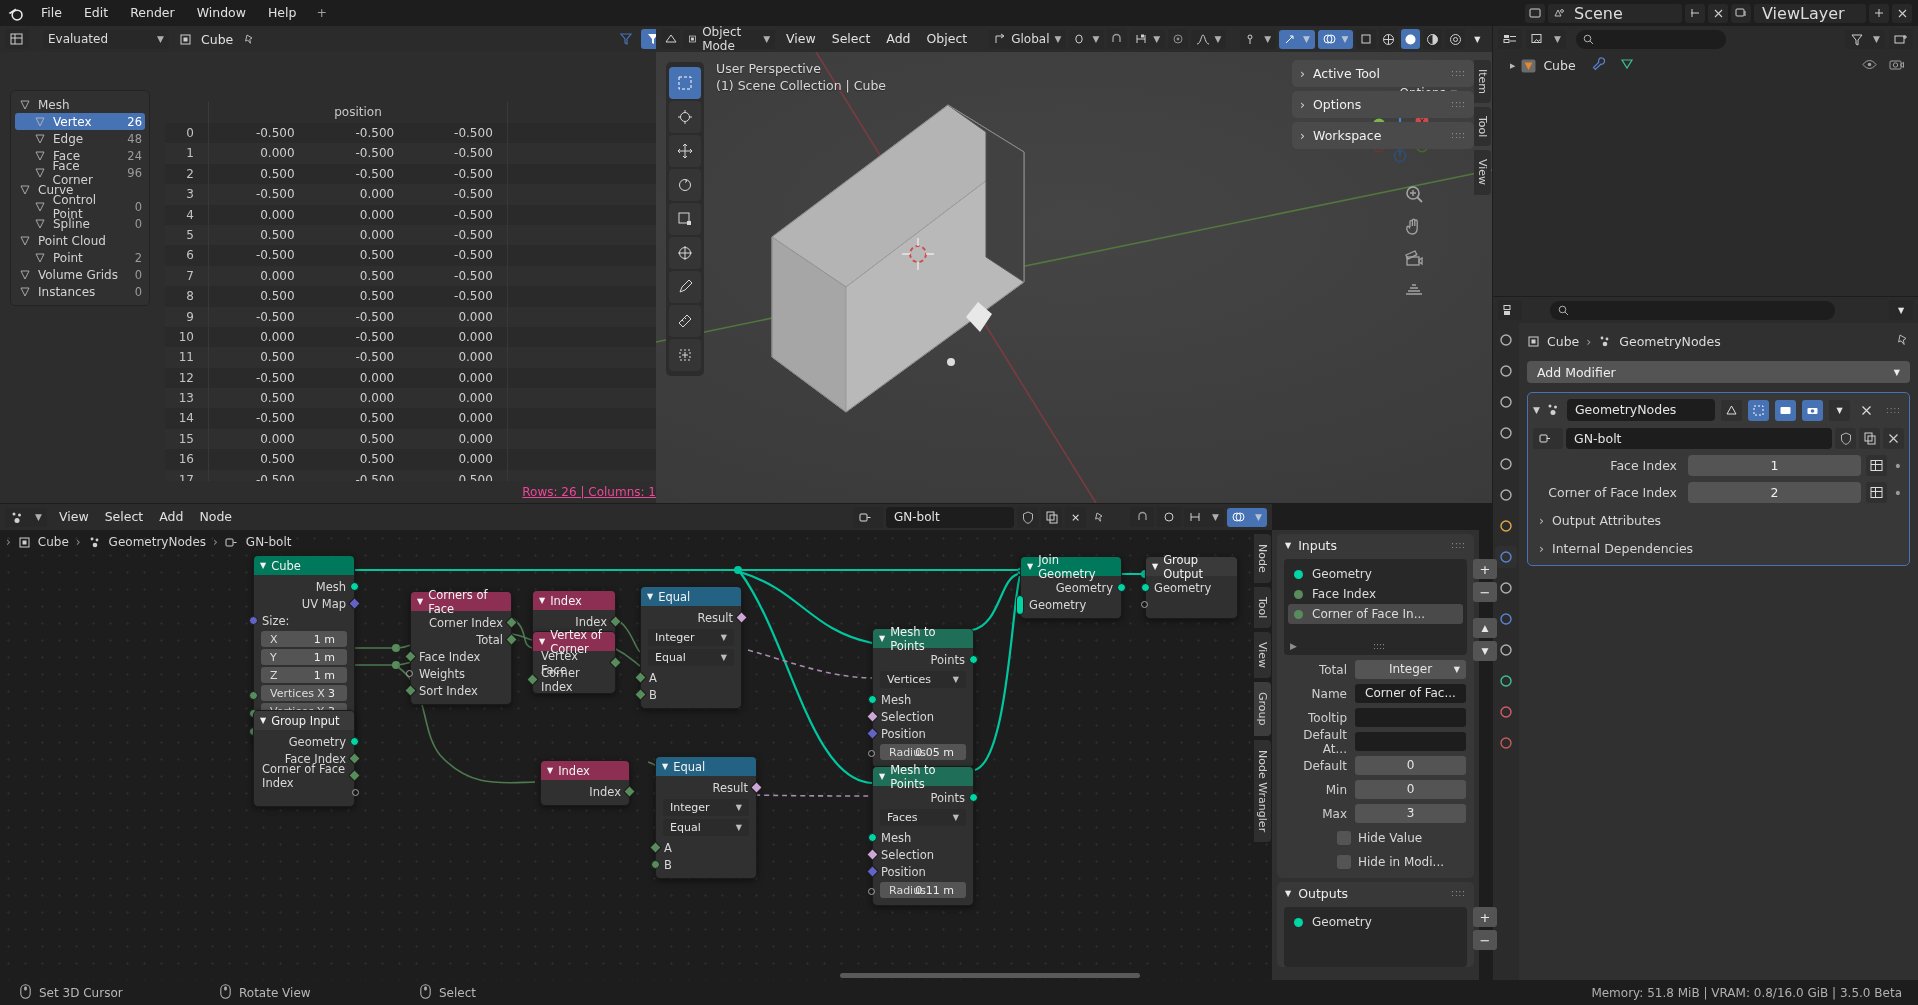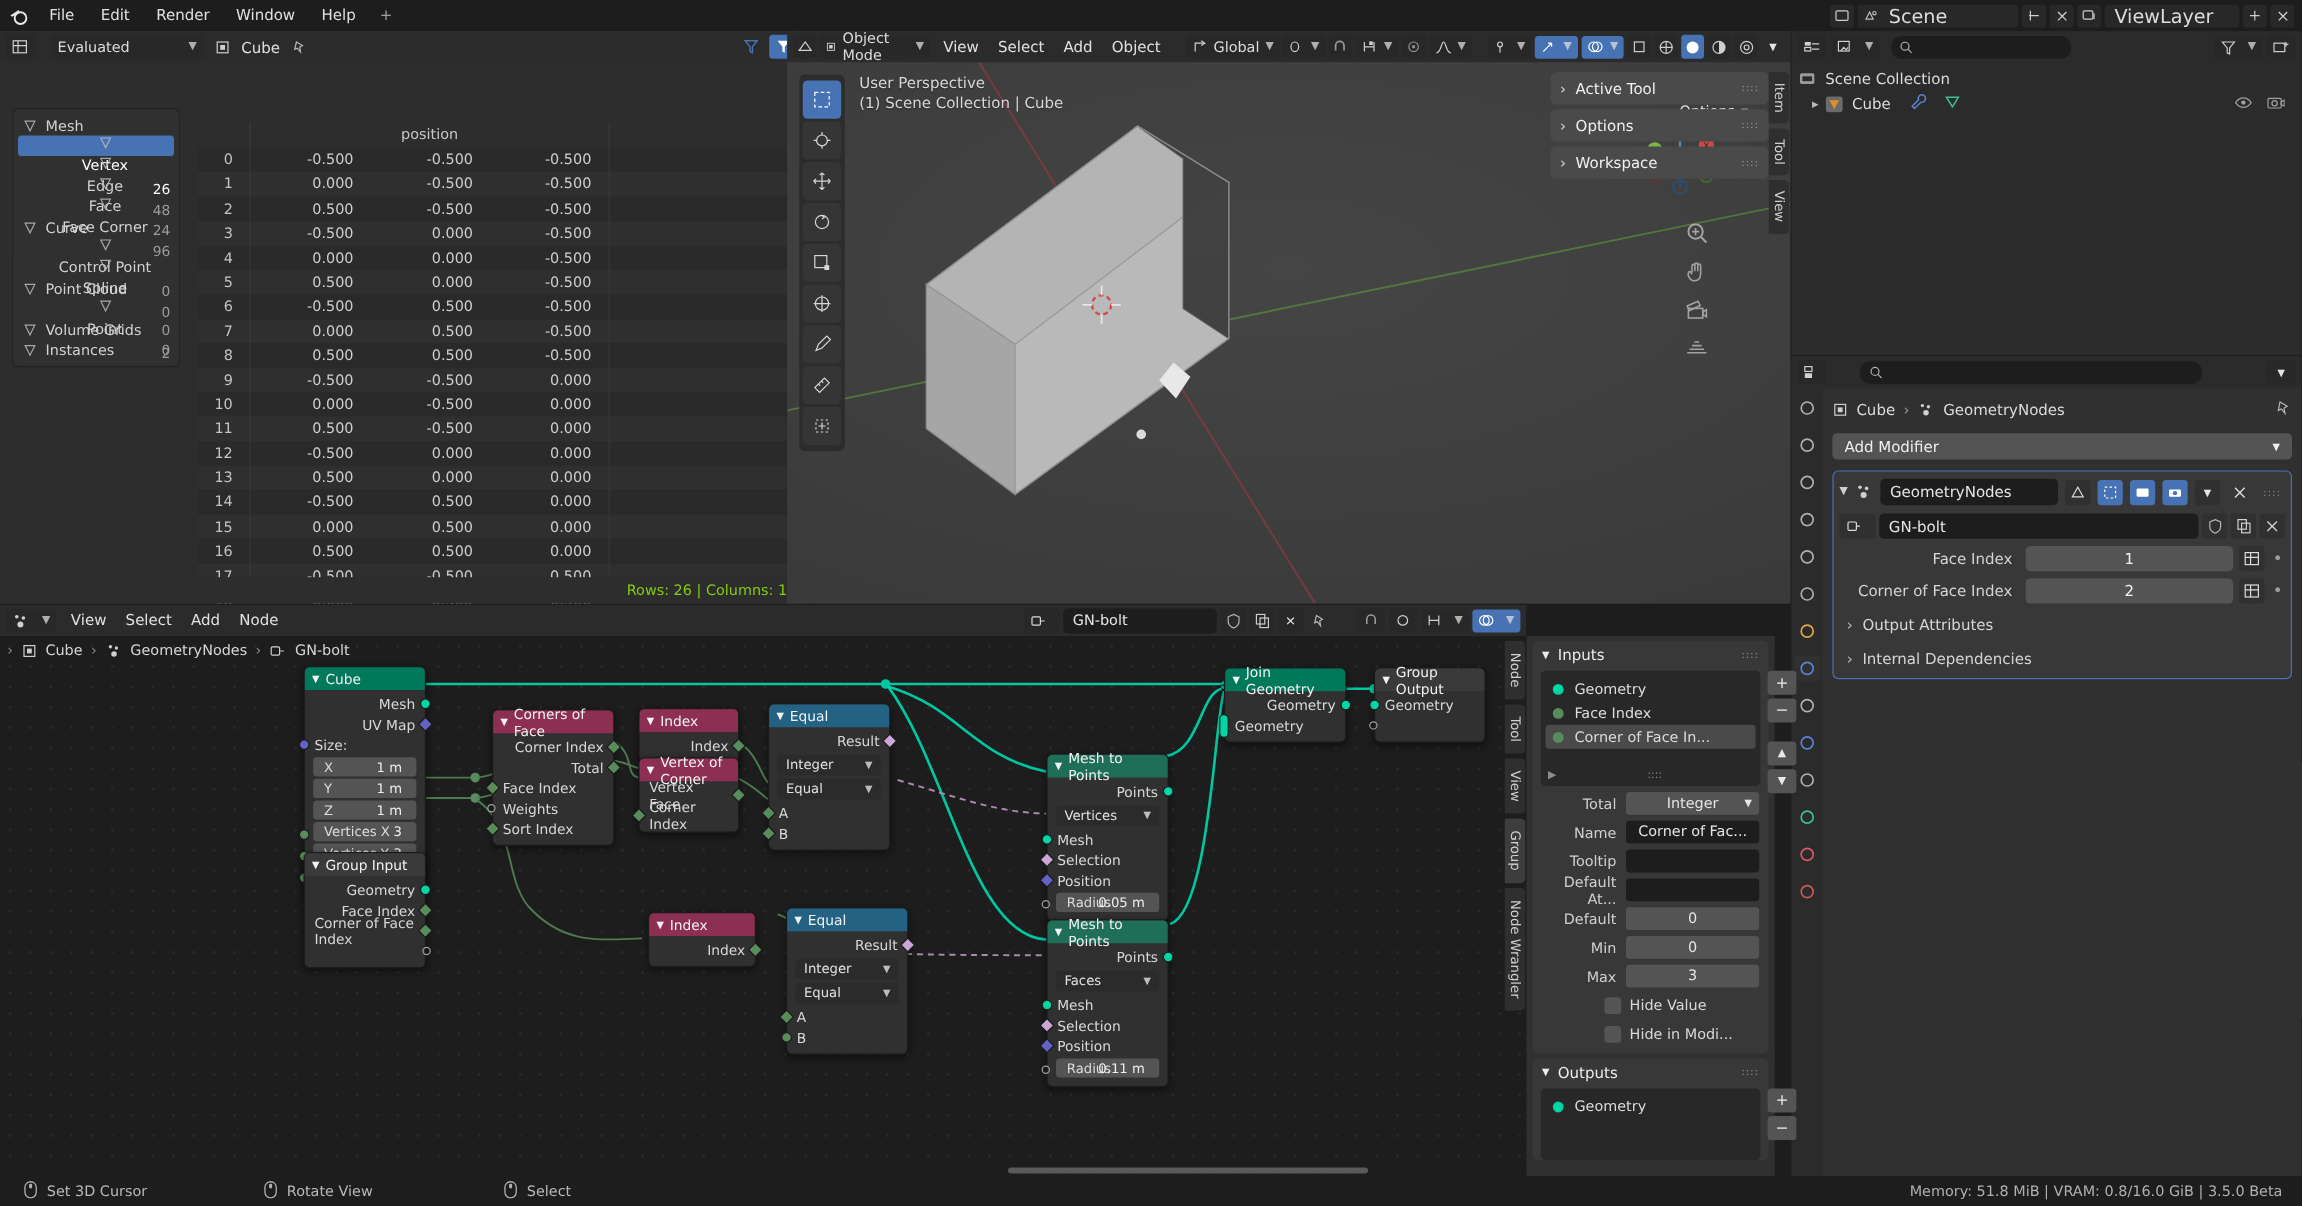--- a/index.html
+++ b/index.html
@@ -39,37 +39,37 @@
   #spreadsheet { left:0; top:26px; width:670px; height:477px; background:#303030;}
   #spreadsheet .ehead { background:#2b2b2b; }
   .ss-filterwrap{ margin-left:auto; display:flex; gap:3px; align-items:center;}
   .ss-body { position:absolute; top:26px; left:0; right:0; bottom:0; background:#2d2d2d; }
   .ds-panel { position:absolute; left:10px; top:38px; width:140px; background:#303030;
      border:1px solid #232323; border-radius:5px; padding:5px 0; }
   .ds-row { display:flex; align-items:center; height:17px; padding:0 7px; gap:6px; font-size:12px; color:#d2d2d2;}
   .ds-row.sel { background:#4772b3; color:#fff; border-radius:3px; margin:0 4px; padding:0 3px;}
   .ds-row .cnt { margin-left:auto; font-size:11.5px; color:#9c9c9c;}
   .ds-row.sel .cnt { color:#fff; }
-  .ds-row.child { padding-left:22px;flex-direction:column;}
+  .ds-row.child { padding-left:22px;}
   .ds-row.sel.child{ padding-left:18px;}
   .ds-ico { width:14px; height:14px; display:flex; align-items:center; justify-content:center; opacity:.85;}
 
   .ss-table { position:absolute; left:165px; top:50px; right:0; bottom:22px; }
   .ss-hdr { display:flex; height:21px; background:#2d2d2d; font-size:12px; color:#c8c8c8;}
   .ss-hdr .idxcol { width:44px; border-right:1px solid #3b3b3b; }
   .ss-hdr .poscol { width:299px; text-align:center; line-height:21px; border-right:1px solid #3b3b3b;}
   .ss-tr { display:flex; height:20.4px; font-size:12px; }
   .ss-tr:nth-child(odd) { background:#2a2a2a; }
   .ss-tr:nth-child(even){ background:#2f2f2f; }
   .ss-td { text-align:right; padding-right:14px; line-height:20.4px; color:#cfcfcf; }
   .ss-td.idx { width:44px; color:#c4c4c4; border-right:1px solid #383838;}
   .ss-td.v { width:99.6px; }
   .ss-td.v:last-child{ border-right:1px solid #383838;}
   .ss-foot { position:absolute; right:0; bottom:0; height:22px; width:100%; background:#2d2d2d;
-     display:flex; align-items:center; justify-content:flex-end; padding-right:14px; font-size:12px; color:#84cc16;}
+     display:flex; align-items:center; justify-content:flex-end; padding-right:14px; font-size:12px; color:#ec4899;text-decoration:underline;}
 
   
   #view3d { left:656px; top:26px; width:836px; height:477px; background:#393939; }
   #view3d .ehead { background:#2b2b2b; gap:3px;}
   .v3d-canvas { position:absolute; top:26px; left:0; right:0; bottom:0; overflow:hidden;
     background: radial-gradient(ellipse 140% 120% at 50% 38%, #454545 0%, #3a3a3a 62%, #343434 100%); }
   .v3d-toolbar { position:absolute; left:10px; top:10px; width:38px; background:#2c2c2c; border-radius:5px; padding:3px 0;}
   .tbtn { width:32px; height:32px; margin:2px 3px; border-radius:4px; background:#353535;
     display:flex; align-items:center; justify-content:center;}
   .tbtn.active { background:#4772b3; }
@@ -834,29 +834,20 @@
         </div>
         <div class="iconbtn">
           <svg width="14" height="13" viewBox="0 0 14 13">
               <rect x="1" y="3" width="9" height="7" fill="none" stroke="#cfcfcf"></rect>
               <path d="M11 2v4M9 4h4" stroke="#cfcfcf"></path>
             </svg>
         </div>
       </div>
     </div>
     <div class="out-body" id="outbody">
-        <div class="out-row">
-          <span style="width: 16px; display: flex; align-items: center;">
-            <svg width="14" height="13" viewBox="0 0 14 13">
-              <rect x="1" y="2" width="12" height="9" rx="1.4" fill="#9a9a9a"></rect>
-              <rect x="3" y="4.6" width="8" height="4" fill="#2b2b2b"></rect>
-            </svg>
-          </span>
-          <span>Scene Collection</span>
-        </div>
         <div class="out-row indent">
           <span style="font-size: 7px; opacity: 0.8;">▶</span>
           <span style="width: 16px; display: flex; align-items: center;">
             <svg width="15" height="14" viewBox="0 0 15 14">
               <rect x="0.5" y="0.5" width="14" height="13" rx="2" fill="#6b6b6b"></rect>
               <path d="M3.5 3.5 L11.5 3.5 L7.5 11 Z" fill="#e08a32"></path>
             </svg>
           </span>
           <span>Cube</span>
           <span style="margin-left: 10px;"><svg width="15" height="14" viewBox="0 0 15 14">

